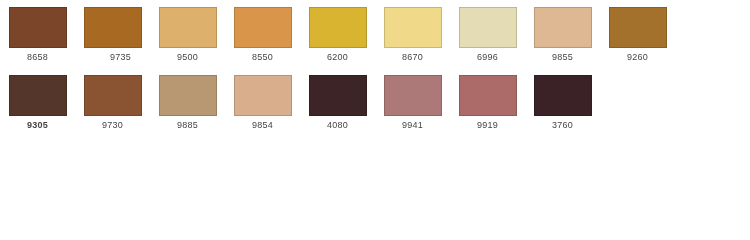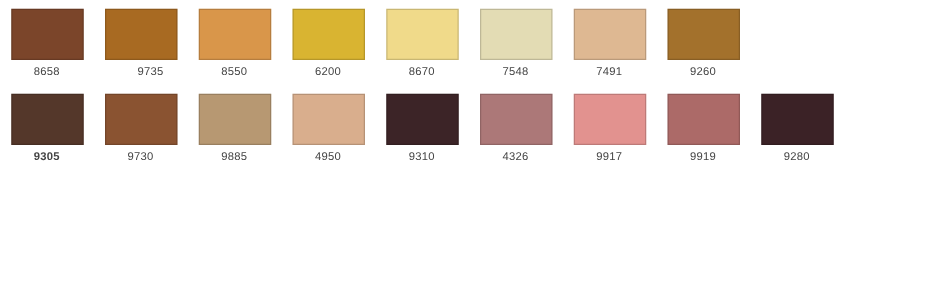--- a/index.html
+++ b/index.html
@@ -60,38 +60,42 @@
     <div class="swatch-row">
       <div class="swatch-cell">
         <div class="swatch-chip" style="background: rgb(123, 69, 42); border-color: rgba(0, 0, 0, 0.16);"></div>
         <div class="swatch-label" style="color: rgb(69, 69, 69);">8658</div>
       </div>
       <div class="swatch-cell">
         <div class="swatch-chip" style="background: rgb(168, 106, 34); border-color: rgba(0, 0, 0, 0.16);"></div>
         <div class="swatch-label" style="color: rgb(69, 69, 69); margin-left: 16px;">9735</div>
       </div>
       <div class="swatch-cell">
+        <div class="swatch-chip" style="background: rgb(221, 176, 108); border-color: rgba(0, 0, 0, 0.16);"></div>
+        <div class="swatch-label" style="color: rgb(69, 69, 69);">9500</div>
+      </div>
+      <div class="swatch-cell">
         <div class="swatch-chip" style="background: rgb(217, 150, 74); border-color: rgba(0, 0, 0, 0.16);"></div>
         <div class="swatch-label" style="color: rgb(69, 69, 69);">8550</div>
       </div>
       <div class="swatch-cell">
         <div class="swatch-chip" style="background: rgb(217, 180, 49); border-color: rgba(0, 0, 0, 0.16);"></div>
         <div class="swatch-label" style="color: rgb(69, 69, 69);">6200</div>
       </div>
       <div class="swatch-cell">
         <div class="swatch-chip" style="background: rgb(240, 218, 138); border-color: rgba(0, 0, 0, 0.16);"></div>
         <div class="swatch-label" style="color: rgb(69, 69, 69);">8670</div>
       </div>
       <div class="swatch-cell">
         <div class="swatch-chip" style="background: rgb(227, 220, 180); border-color: rgba(0, 0, 0, 0.16);"></div>
-        <div class="swatch-label" style="color: rgb(69, 69, 69);">7548</div>
+        <div class="swatch-label" style="color: rgb(69, 69, 69);">6996</div>
       </div>
       <div class="swatch-cell">
         <div class="swatch-chip" style="background: rgb(222, 184, 146); border-color: rgba(0, 0, 0, 0.16);"></div>
-        <div class="swatch-label" style="color: rgb(69, 69, 69);">7491</div>
+        <div class="swatch-label" style="color: rgb(69, 69, 69);">9855</div>
       </div>
       <div class="swatch-cell">
         <div class="swatch-chip" style="background: rgb(163, 113, 44); border-color: rgba(0, 0, 0, 0.16);"></div>
         <div class="swatch-label" style="color: rgb(69, 69, 69);">9260</div>
       </div>
     </div>
     <div class="swatch-row">
       <div class="swatch-cell">
         <div class="swatch-chip" style="background: rgb(84, 55, 42); border-color: rgba(0, 0, 0, 0.16);"></div>
         <div class="swatch-label" style="color: rgb(69, 69, 69); font-weight: bold;">9305</div>
@@ -99,36 +103,32 @@
       <div class="swatch-cell">
         <div class="swatch-chip" style="background: rgb(138, 83, 49); border-color: rgba(0, 0, 0, 0.16);"></div>
         <div class="swatch-label" style="color: rgb(69, 69, 69);">9730</div>
       </div>
       <div class="swatch-cell">
         <div class="swatch-chip" style="background: rgb(183, 152, 114); border-color: rgba(0, 0, 0, 0.16);"></div>
         <div class="swatch-label" style="color: rgb(69, 69, 69);">9885</div>
       </div>
       <div class="swatch-cell">
         <div class="swatch-chip" style="background: rgb(217, 174, 141); border-color: rgba(0, 0, 0, 0.16);"></div>
-        <div class="swatch-label" style="color: rgb(69, 69, 69);">4950</div>
+        <div class="swatch-label" style="color: rgb(69, 69, 69);">9854</div>
       </div>
       <div class="swatch-cell">
         <div class="swatch-chip" style="background: rgb(60, 36, 39); border-color: rgba(0, 0, 0, 0.16);"></div>
-        <div class="swatch-label" style="color: rgb(69, 69, 69);">9310</div>
+        <div class="swatch-label" style="color: rgb(69, 69, 69);">4080</div>
       </div>
       <div class="swatch-cell">
         <div class="swatch-chip" style="background: rgb(172, 120, 120); border-color: rgba(0, 0, 0, 0.16);"></div>
-        <div class="swatch-label" style="color: rgb(69, 69, 69);">4326</div>
-      </div>
-      <div class="swatch-cell">
-        <div class="swatch-chip" style="background: rgb(226, 146, 143); border-color: rgba(0, 0, 0, 0.16);"></div>
-        <div class="swatch-label" style="color: rgb(69, 69, 69);">9917</div>
+        <div class="swatch-label" style="color: rgb(69, 69, 69);">9941</div>
       </div>
       <div class="swatch-cell">
         <div class="swatch-chip" style="background: rgb(172, 106, 104); border-color: rgba(0, 0, 0, 0.16);"></div>
         <div class="swatch-label" style="color: rgb(69, 69, 69);">9919</div>
       </div>
       <div class="swatch-cell">
         <div class="swatch-chip" style="background: rgb(59, 34, 38); border-color: rgba(0, 0, 0, 0.16);"></div>
-        <div class="swatch-label" style="color: rgb(69, 69, 69);">9280</div>
+        <div class="swatch-label" style="color: rgb(69, 69, 69);">3760</div>
       </div>
     </div>
   </div>
 
 </body></html>

